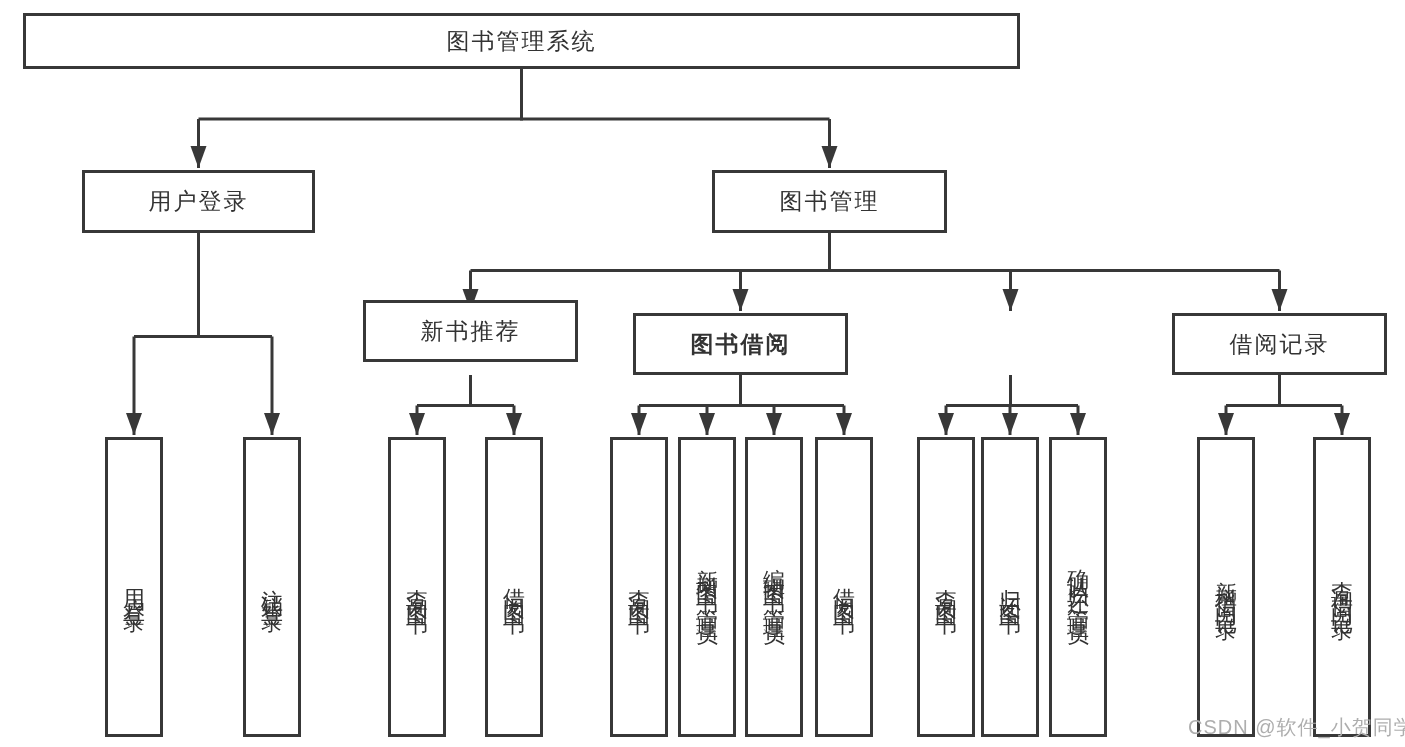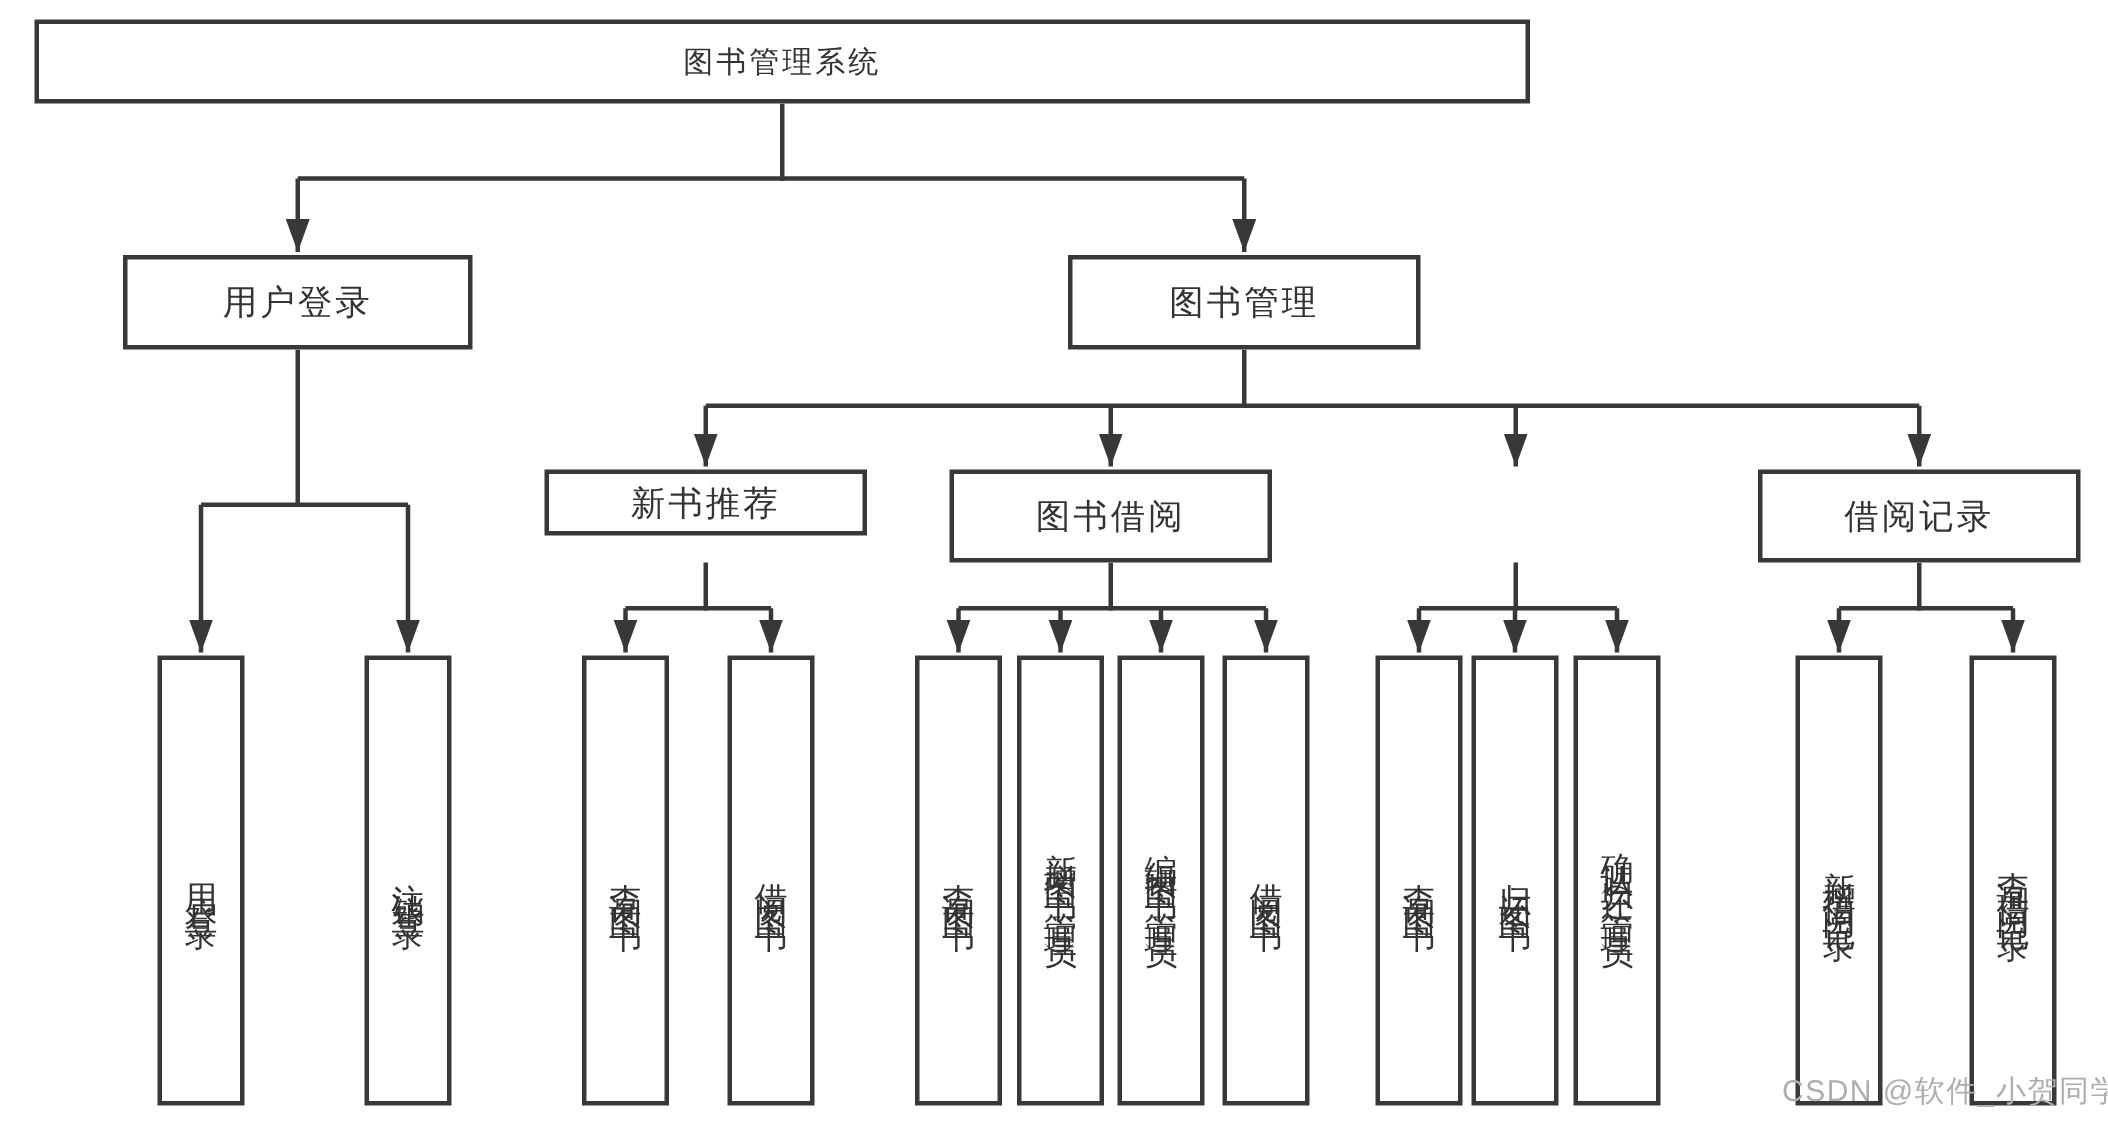--- a/index.html
+++ b/index.html
@@ -14,21 +14,21 @@
   .connectors { position:absolute; left:0; top:0; width:1405px; height:747px; }
   .box {
     position:absolute;
     box-sizing:border-box;
     background:#fff;
     border:3px solid var(--line,#383838);
     display:flex; align-items:center; justify-content:center;
     text-align:center;
     white-space:nowrap;
   }
-  .root-box  { font-size:20px; letter-spacing:2px; }
+  .root-box  { font-size:23px; letter-spacing:2px; }
   .h-box     { font-size:23px; letter-spacing:2px; }
   .leaf-box  {
     writing-mode:vertical-rl;
     text-orientation:mixed;
     font-size:22px;
     letter-spacing:8px;
     line-height:1.0;
     white-space:normal;
   }
   .watermark {
@@ -94,22 +94,22 @@
       <path d="M1226 405.5 V435" marker-end="url(#arw)"></path>
       <path d="M1342 405.5 V435" marker-end="url(#arw)"></path>
     </g>
   </svg>
 
   <div class="box root-box" style="left:23px; top:13px; width:997px; height:56px;">图书管理系统</div>
 
   <div class="box h-box" style="left:82px; top:170px; width:233px; height:63px;">用户登录</div>
   <div class="box h-box" style="left:712px; top:170px; width:235px; height:63px;">图书管理</div>
 
-  <div class="box h-box" style="left:363px; top:313px; width:215px; height:44px;">新书推荐</div>
-  <div class="box h-box" style="left:633px; top:313px; width:215px; height:62px;">图书借阅</div>
+  <div class="box h-box" style="left:363px; top:300px; width:215px; height:62px;">新书推荐</div>
+  <div class="box h-box" style="left:633px; top:313px; width:215px; height:62px;font-weight:bold;">图书借阅</div>
   <div class="box h-box" style="left:1172px; top:313px; width:215px; height:62px;">借阅记录</div>
 
   <div class="box leaf-box" style="left:105px; top:437px; width:58px; height:300px;">用户登录</div>
   <div class="box leaf-box" style="left:243px; top:437px; width:58px; height:300px;">注销登录</div>
 
   <div class="box leaf-box" style="left:388px; top:437px; width:58px; height:300px;">查询图书</div>
   <div class="box leaf-box" style="left:485px; top:437px; width:58px; height:300px;">借阅图书</div>
 
   <div class="box leaf-box" style="left:610px; top:437px; width:58px; height:300px;">查询图书</div>
   <div class="box leaf-box" style="left:678px; top:437px; width:58px; height:300px;">新增图书（管理员）</div>

